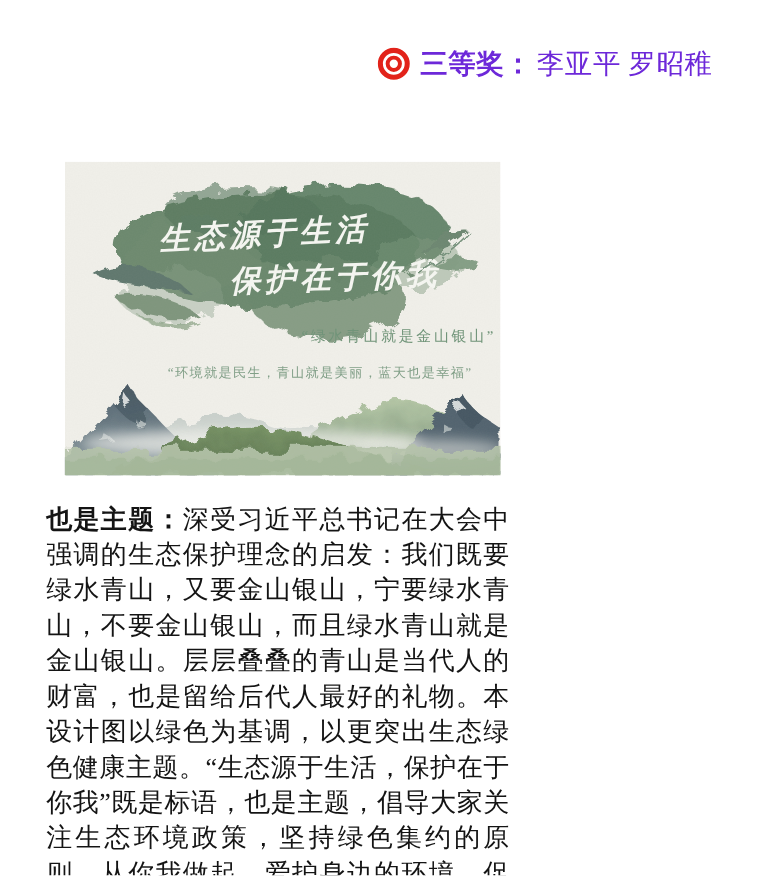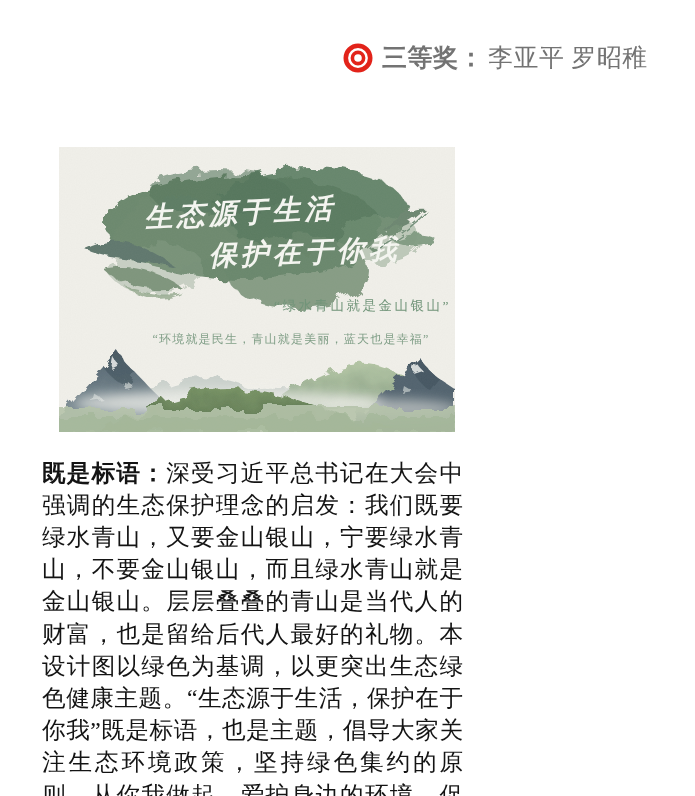--- a/index.html
+++ b/index.html
@@ -20,21 +20,21 @@
     left:343px;
     top:41px;
     display:flex;
     align-items:center;
     gap:9px;
   }
   .bullseye{width:30px;height:30px;flex:0 0 auto;}
   .award-line{
     white-space:nowrap;
     font-size:25px;
-    color:#737373;
+    color:#6d28d9;
     letter-spacing:0.5px;
   }
   .award-label{font-weight:700;}
   .award-winners{font-weight:400;margin-left:4px;}
   
   .poster{
     position:absolute;
     left:59px;
     top:147px;
     width:396px;
@@ -165,15 +165,15 @@
         <g filter="url(#wc)">
           <rect x="-10" y="261" width="416" height="30" fill="#b5c3aa" opacity="0.9"></rect>
           <rect x="-10" y="270" width="416" height="20" fill="#9db392" opacity="0.5"></rect>
         </g>
       </g>
 
       <rect x="0" y="0" width="396" height="285" filter="url(#grain)"></rect>
     </svg>
   </div>
 
-  <p class="description"><span class="desc-label">既是标语：</span><span>深受习近平总书记在大会中强调的生态保护理念的启发：我们既要绿水青山，又要金山银山，宁要绿水青山，不要金山银山，而且绿水青山就是金山银山。层层叠叠的青山是当代人的财富，也是留给后代人最好的礼物。本设计图以绿色为基调，以更突出生态绿色健康主题。“生态源于生活，保护在于你我”既是标语，也是主题，倡导大家关注生态环境政策，坚持绿色集约的原则，从你我做起，爱护身边的环境，促进生态和谐的发展。</span></p>
+  <p class="description"><span class="desc-label">也是主题：</span><span>深受习近平总书记在大会中强调的生态保护理念的启发：我们既要绿水青山，又要金山银山，宁要绿水青山，不要金山银山，而且绿水青山就是金山银山。层层叠叠的青山是当代人的财富，也是留给后代人最好的礼物。本设计图以绿色为基调，以更突出生态绿色健康主题。“生态源于生活，保护在于你我”既是标语，也是主题，倡导大家关注生态环境政策，坚持绿色集约的原则，从你我做起，爱护身边的环境，促进生态和谐的发展。</span></p>
 
 </div>
 
 </body></html>

